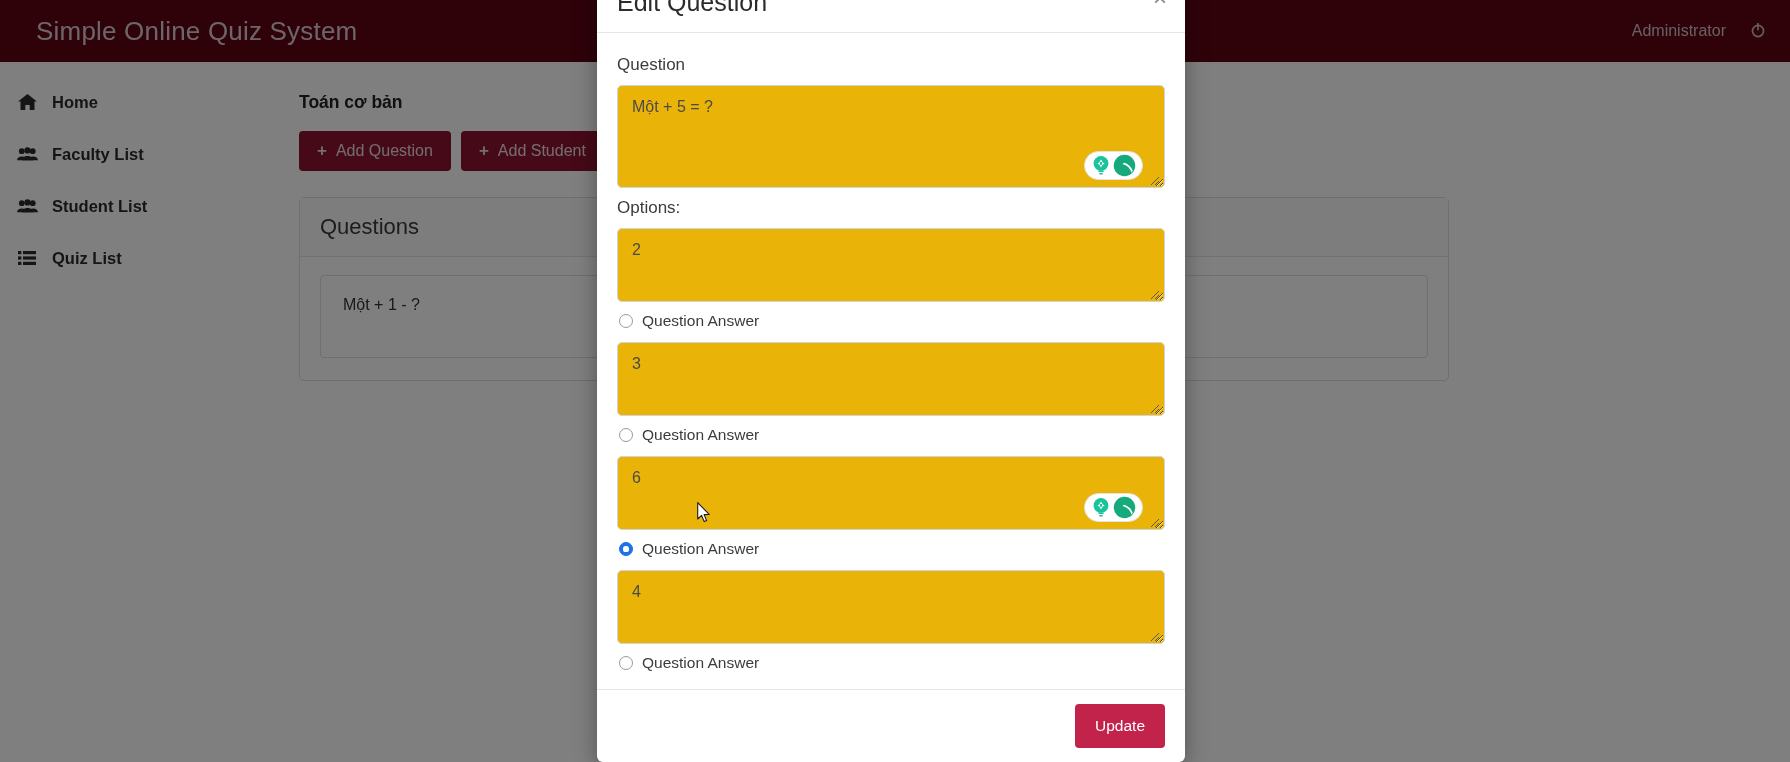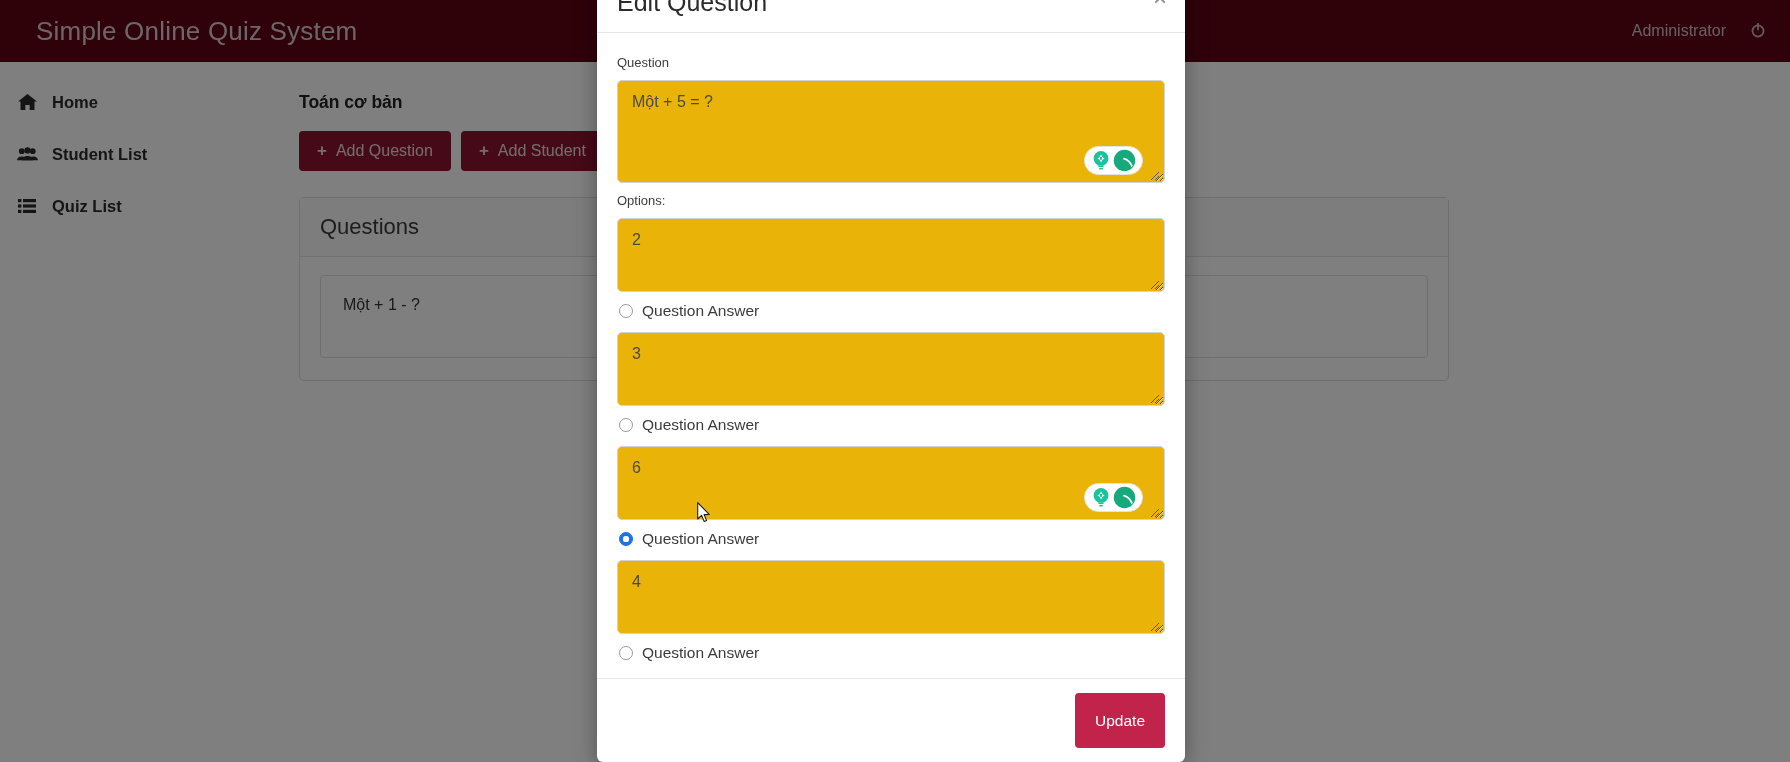--- a/index.html
+++ b/index.html
@@ -132,21 +132,21 @@
     font-size: 24px; line-height: 1; color: #8a8a8a;
     background: none; border: none; cursor: pointer;
     font-family: "Liberation Sans", sans-serif;
   }
   .modal-body {
     flex: 1 1 auto;
     padding: 22px 20px 10px 20px;
     overflow: hidden;
   }
   .field-label {
-    font-size: 13px; color: #3c3c3c; margin-bottom: 10px;
+    font-size: 17px; color: #3c3c3c; margin-bottom: 10px;
     display: block;
   }
   .ta-wrap { position: relative; margin-bottom: 10px; }
   textarea.ta {
     width: 100%;
     border: 1px solid #ced4da;
     border-radius: 5px;
     padding: 12px 14px;
     font-size: 16px;
     font-family: "Liberation Sans", sans-serif;
@@ -197,21 +197,21 @@
     left: 3.4px; top: 3.4px; width: 5.2px; height: 5.2px;
     border-radius: 50%; background: #fff;
   }
   .opt-text { font-size: 15.5px; color: #3c3c3c; }
 
   .modal-foot {
     flex: 0 0 auto;
     border-top: 1px solid #e6e6e6;
     padding: 14px 20px;
     display: flex; justify-content: flex-end; gap: 10px;
-    height: 84px;
+    height: 73px;
   }
   .btn-danger {
     background: #c2234b; color: #fff;
     border: none; border-radius: 4px;
     padding: 9px 20px; font-size: 15.5px;
     font-family: "Liberation Sans", sans-serif;
   }
 
   
   .cursor {
@@ -240,20 +240,31 @@
     </div>
 
     <div class="sidebar">
       <div class="side-item">
         <span class="side-ico">
           <svg viewBox="0 0 20 18" width="19" height="17" fill="#2b2b2b">
               <path d="M10 0 0 8h2.6v9h5.1v-5.3h4.6V17h5.1V8H20z"></path>
             </svg>
         </span>
         <span>Home</span>
+      </div>
+      <div class="side-item">
+        <span class="side-ico">
+          <svg viewBox="0 0 22 14" width="21" height="14" fill="#2b2b2b">
+              <circle cx="5" cy="4" r="3"></circle>
+              <circle cx="16.5" cy="4" r="3"></circle>
+              <circle cx="11" cy="3.3" r="3.3"></circle>
+              <path d="M0 13.6c0-2.6 2.3-4 5-4s5 1.4 5 4zM12 13.6c0-2.6 2.3-4 5-4s5 1.4 5 4zM5 13.8c0-3 2.7-4.6 6-4.6s6 1.6 6 4.6z"></path>
+            </svg>
+        </span>
+        <span>Faculty List</span>
       </div>
       <div class="side-item">
         <span class="side-ico">
           <svg viewBox="0 0 22 14" width="21" height="14" fill="#2b2b2b">
               <circle cx="5" cy="4" r="3"></circle>
               <circle cx="16.5" cy="4" r="3"></circle>
               <circle cx="11" cy="3.3" r="3.3"></circle>
               <path d="M0 13.6c0-2.6 2.3-4 5-4s5 1.4 5 4zM12 13.6c0-2.6 2.3-4 5-4s5 1.4 5 4zM5 13.8c0-3 2.7-4.6 6-4.6s6 1.6 6 4.6z"></path>
             </svg>
         </span>

